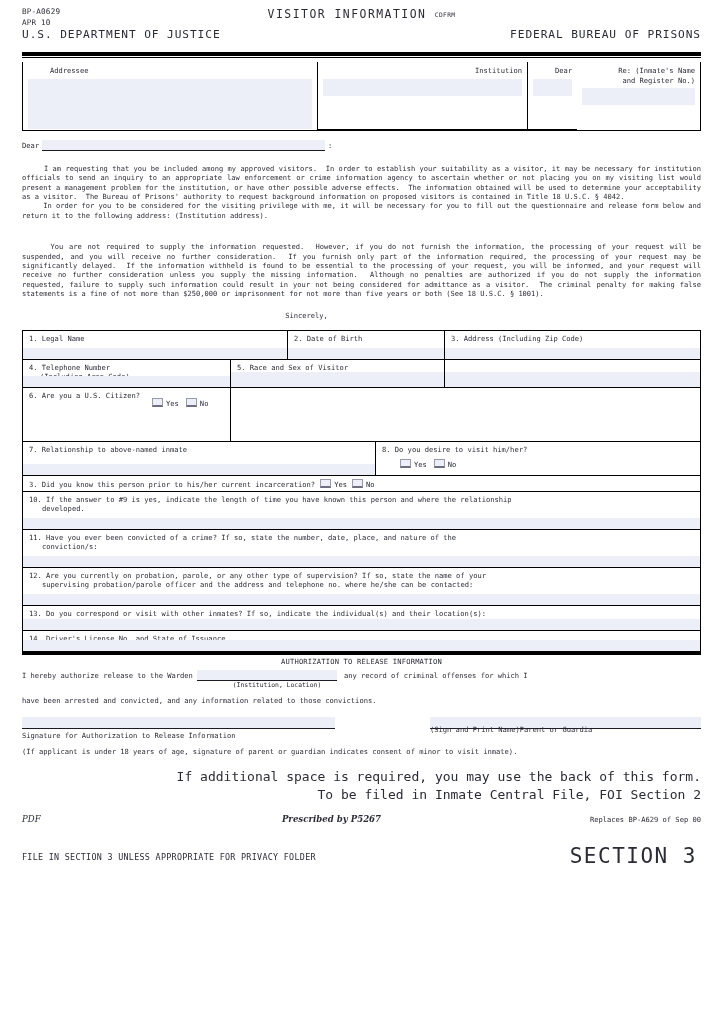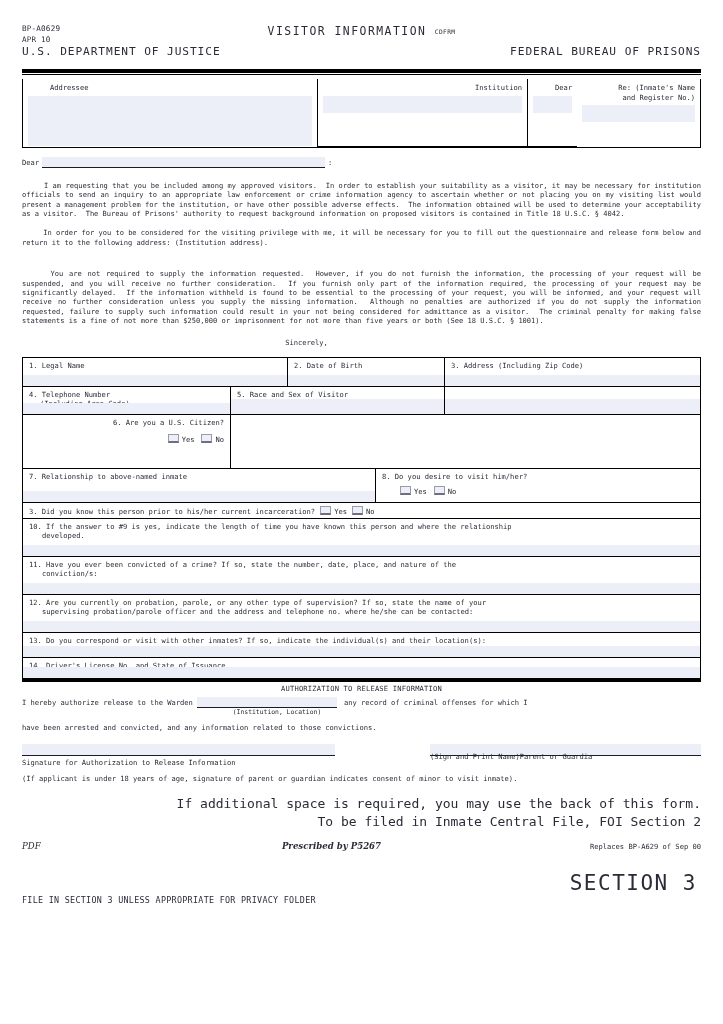--- a/index.html
+++ b/index.html
@@ -11,21 +11,21 @@
     font-family: "DejaVu Sans Mono", "Liberation Mono", monospace;
     color: #2b2b38;
     font-size: 7.1px;
     line-height: 1.34;
     overflow: hidden;
   }
 
   .page { position: relative; width: 723px; height: 1024px; padding: 0; }
 
   
-  .hdr { position: relative; height: 44px; margin: 24px 22px 0 22px; }
+  .hdr { position: relative; height: 44px; margin: 7px 22px 0 22px; }
   .hdr-code { position: absolute; left: 0; top: 0; font-size: 7.6px; letter-spacing: .2px; }
   .hdr-rev  { position: absolute; left: 0; top: 11px; font-size: 7.6px; letter-spacing: .2px; }
   .hdr-title {
     position: absolute; left: 0; right: 0; top: 0; text-align: center;
     font-size: 11.4px; letter-spacing: 1.5px; white-space: nowrap;
   }
   .hdr-title .sub { font-size: 6.2px; letter-spacing: .4px; vertical-align: 1px; }
   .hdr-doj  { position: absolute; left: 0; top: 20px; font-size: 11.2px; letter-spacing: .9px; white-space: nowrap; }
   .hdr-fbop { position: absolute; right: 0; top: 20px; font-size: 11.2px; letter-spacing: .9px; white-space: nowrap; }
 
@@ -48,21 +48,21 @@
 
   
   .dear { margin: 9px 22px 0 22px; display: flex; align-items: flex-end; }
   .dear-lbl { font-size: 7.1px; padding-bottom: 1px; }
   .dear-blank { width: 283px; height: 11px; background: #eceef8; border-bottom: 1.2px solid #1b1b28; margin: 0 3px; }
   .dear-colon { font-size: 7.1px; padding-bottom: 1px; }
 
   
   .para { margin: 0 22px; font-size: 7.05px; line-height: 1.33; text-align: justify; white-space: pre-wrap; }
   .para.p1 { margin-top: 13px; }
-  .para.p2 { margin-top: 10px; }
+  .para.p2 { }
   .para.p3 { margin-top: 22px; }
   .sincerely { margin: 13px 22px 0 22px; text-align: center; font-size: 7.1px; padding-right: 110px; }
 
   
   .form { margin: 9px 22px 0 22px; border: 1.6px solid #000; border-bottom: none; }
   .row { display: flex; border-bottom: 1.6px solid #000; }
   .cell { padding: 3px 6px 0 6px; position: relative; }
   .cell .lbl { font-size: 7.1px; line-height: 1.35; }
   .cell .lbl .ind { display: block; padding-left: 11px; }
   .vdiv { border-right: 1.6px solid #000; }
@@ -75,21 +75,21 @@
   .r2 { height: 28px; }
   .c-tel  { width: 208px; }
   .c-race { width: 214px; }
 
   .shadebar { position: absolute; left: 0; right: 0; bottom: 0; height: 11px; background: #eceef8; }
   .shadebar.tall { height: 15px; }
 
   
   .r3 { height: 54px; }
   .c-cit { width: 208px; }
-  .c-cit-q { display: flex; flex-direction: column; text-align: right; }
+  .c-cit-q { display: flex; flex-direction: row; }
   .c-sub { flex: 1; }
   .subrow { display: flex; align-items: center; height: 18px; padding-left: 6px; border-bottom: 1.2px solid #000; }
   .subrow:last-child { border-bottom: none; }
   .subrow .slbl { font-size: 7.1px; white-space: nowrap; }
   .sline { height: 11px; background: #eceef8; border-bottom: 1.2px solid #1b1b28; margin-left: 4px; }
   .sline.w1 { width: 128px; }
   .sline.w2 { width: 128px; }
   .sline.w3 { width: 200px; }
 
   .chk {
@@ -139,21 +139,21 @@
   .sig-lb { position: absolute; left: 408px; top: 8px; font-size: 7.1px; }
   .sig-note { margin: 2px 22px 0 22px; font-size: 7.1px; line-height: 1.35; white-space: pre-wrap; }
 
   
   .foot-note { margin: 12px 22px 0 22px; text-align: right; font-size: 13px; line-height: 1.35; white-space: pre-wrap; }
   .foot-row { margin: 11px 22px 0 22px; position: relative; height: 14px; }
   .foot-pdf { position: absolute; left: 0; top: 0; font-family: "DejaVu Serif", "Liberation Serif", serif; font-style: italic; font-size: 8.6px; }
   .foot-presc { position: absolute; left: 0; right: 0; top: 0; text-align: center; font-family: "DejaVu Serif", "Liberation Serif", serif; font-style: italic; font-weight: bold; font-size: 8.6px; padding-right: 60px; }
   .foot-repl { position: absolute; right: 0; top: 1px; font-size: 7.1px; }
   .foot-last { margin: 14px 22px 0 22px; position: relative; height: 30px; }
-  .foot-file { position: absolute; left: 0; top: 26px; font-size: 8.4px; letter-spacing: .3px; text-align: right; }
+  .foot-file { position: absolute; left: 0; top: 10px; font-size: 8.4px; letter-spacing: .3px; text-align: right; }
   .foot-sec { position: absolute; right: 4px; top: 0; font-size: 21px; letter-spacing: 1.5px; }
 </style>
 </head>
 <body>
 
 <div class="page">
 
   <div class="hdr">
     <div class="hdr-code">BP-A0629</div>
     <div class="hdr-rev">APR 10</div>

